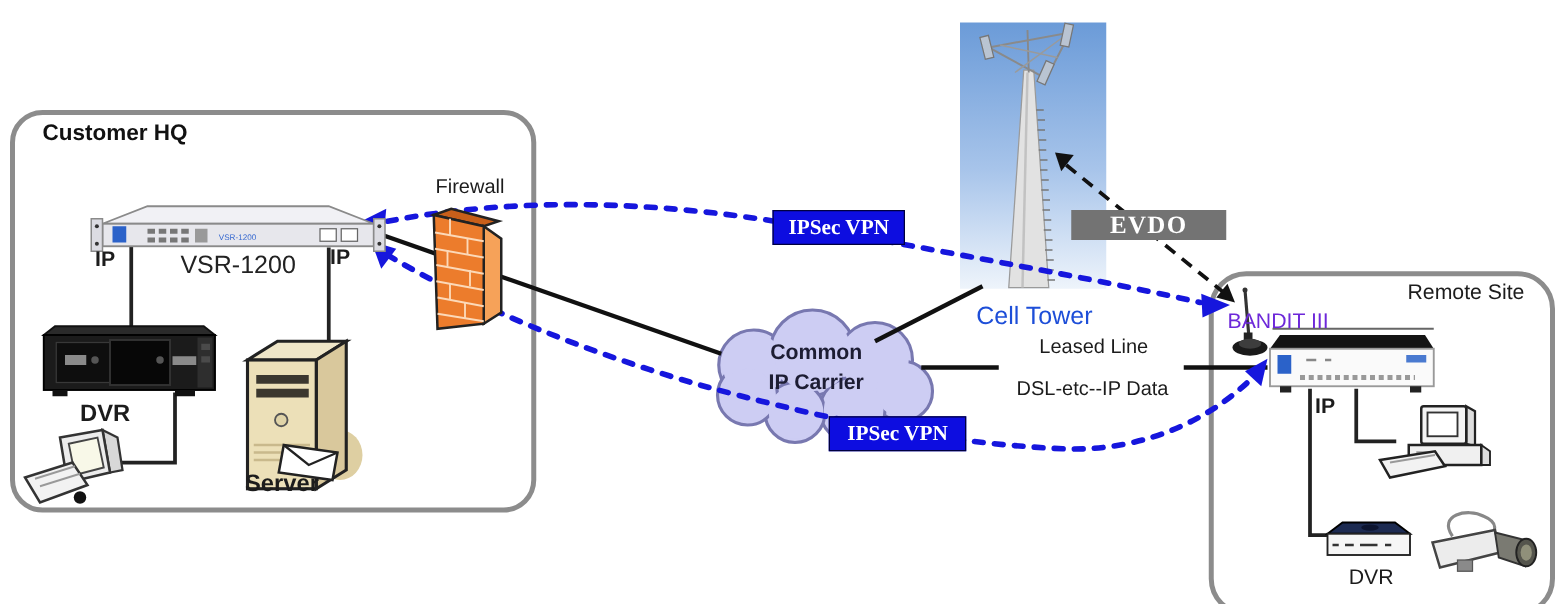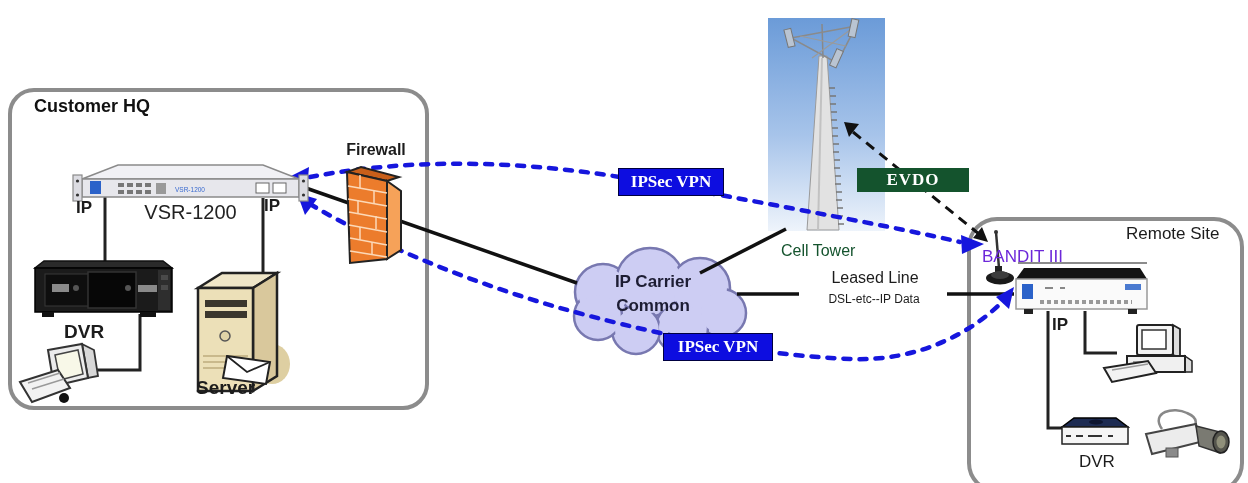--- a/index.html
+++ b/index.html
@@ -4,42 +4,42 @@
 <style>
   html,body{margin:0;padding:0;background:#fff;}
   #canvas{position:relative;width:1248px;height:483px;background:#fff;overflow:hidden;
           font-family:"Liberation Sans",sans-serif;margin-top:16px;}
   .site-box{position:absolute;background:#fff;border:4px solid #8c8c8c;box-sizing:border-box;z-index:1;}
   #hq-box{left:8px;top:72px;width:421px;height:322px;border-radius:26px;}
   #remote-box{left:967px;top:201px;width:277px;height:276px;border-radius:30px;}
   svg#draw{position:absolute;left:0;top:0;z-index:2;}
   .lbl{position:absolute;z-index:3;color:#1c1c1c;white-space:nowrap;}
   #lbl-customer-hq{left:34px;top:80px;font-size:18px;font-weight:bold;color:#111;}
-  #lbl-firewall{left:335px;top:125px;width:82px;font-size:16px;font-weight:bold;text-align:center;}
+  #lbl-firewall{left:335px;top:125px;width:82px;font-size:16px;font-weight:normal;text-align:center;}
   #lbl-ip-left{left:76px;top:182px;font-size:17px;font-weight:bold;}
   #lbl-vsr{left:128px;top:185px;width:125px;font-size:20px;text-align:center;color:#222;}
   #lbl-ip-right{left:264px;top:180px;font-size:17px;font-weight:bold;}
   #lbl-dvr-hq{left:64px;top:305px;font-size:19px;font-weight:bold;}
   #lbl-server{left:196px;top:361px;width:72px;font-size:19px;font-weight:bold;text-align:left;}
   #lbl-cloud{left:577px;top:254px;width:152px;font-size:17px;font-weight:bold;
              text-align:center;line-height:24px;color:#1d1d33;}
-  #lbl-cell-tower{left:781px;top:226px;font-size:16px;color:#14532d;}
+  #lbl-cell-tower{left:781px;top:226px;font-size:20px;color:#1d4ed8;}
   #lbl-leased1{left:802px;top:253px;width:146px;font-size:16px;text-align:center;}
-  #lbl-leased2{left:793px;top:276px;width:162px;font-size:12px;text-align:center;}
+  #lbl-leased2{left:793px;top:287px;width:162px;font-size:16px;text-align:center;}
   #lbl-bandit{left:982px;top:231px;font-size:17px;color:#6d28d9;}
   #lbl-remote-site{left:1126px;top:208px;font-size:17px;font-weight:normal;}
   #lbl-ip-remote{left:1052px;top:299px;font-size:17px;font-weight:bold;}
   #lbl-dvr-remote{left:1079px;top:436px;font-size:17px;}
   .badge{position:absolute;z-index:4;color:#fff;font-weight:bold;text-align:center;font-family:Liberation Serif, serif;}
   #badge-ipsec-top{left:618px;top:152px;width:104px;height:26px;line-height:26px;
                    font-size:17px;background:#0d0de0;border:1px solid #000040;}
   #badge-ipsec-bottom{left:663px;top:317px;width:108px;height:26px;line-height:26px;
                    font-size:17px;background:#0d0de0;border:1px solid #000040;}
-  #badge-evdo{left:857px;top:152px;width:112px;height:24px;line-height:24px;
-              font-size:17px;letter-spacing:1px;background:#14532d;}
+  #badge-evdo{left:857px;top:152px;width:124px;height:24px;line-height:24px;
+              font-size:20px;letter-spacing:1px;background:#737373;}
 </style>
 </head>
 <body>
 
 <div id="canvas">
 
   <div class="site-box" id="hq-box"></div>
   <div class="site-box" id="remote-box"></div>
 
   <svg id="draw" width="1248" height="483" viewBox="0 0 1248 483">
@@ -257,22 +257,22 @@
   </svg>
 
   <div class="lbl" id="lbl-customer-hq">Customer HQ</div>
   <div class="lbl" id="lbl-firewall">Firewall</div>
   <div class="lbl" id="lbl-ip-left">IP</div>
   <div class="lbl" id="lbl-vsr">VSR-1200</div>
   <div class="lbl" id="lbl-ip-right">IP</div>
   <div class="lbl" id="lbl-dvr-hq">DVR</div>
   <div class="lbl" id="lbl-server">Server</div>
   <div class="lbl" id="lbl-cloud">
+    <div>Common</div>
     <div>IP Carrier</div>
-    <div>Common</div>
   </div>
   <div class="lbl" id="lbl-cell-tower">Cell Tower</div>
   <div class="lbl" id="lbl-leased1">Leased Line</div>
   <div class="lbl" id="lbl-leased2">DSL-etc--IP Data</div>
   <div class="lbl" id="lbl-bandit">BANDIT III</div>
   <div class="lbl" id="lbl-remote-site">Remote Site</div>
   <div class="lbl" id="lbl-ip-remote">IP</div>
   <div class="lbl" id="lbl-dvr-remote">DVR</div>
 
   <div class="badge" id="badge-ipsec-top">IPSec VPN</div>

